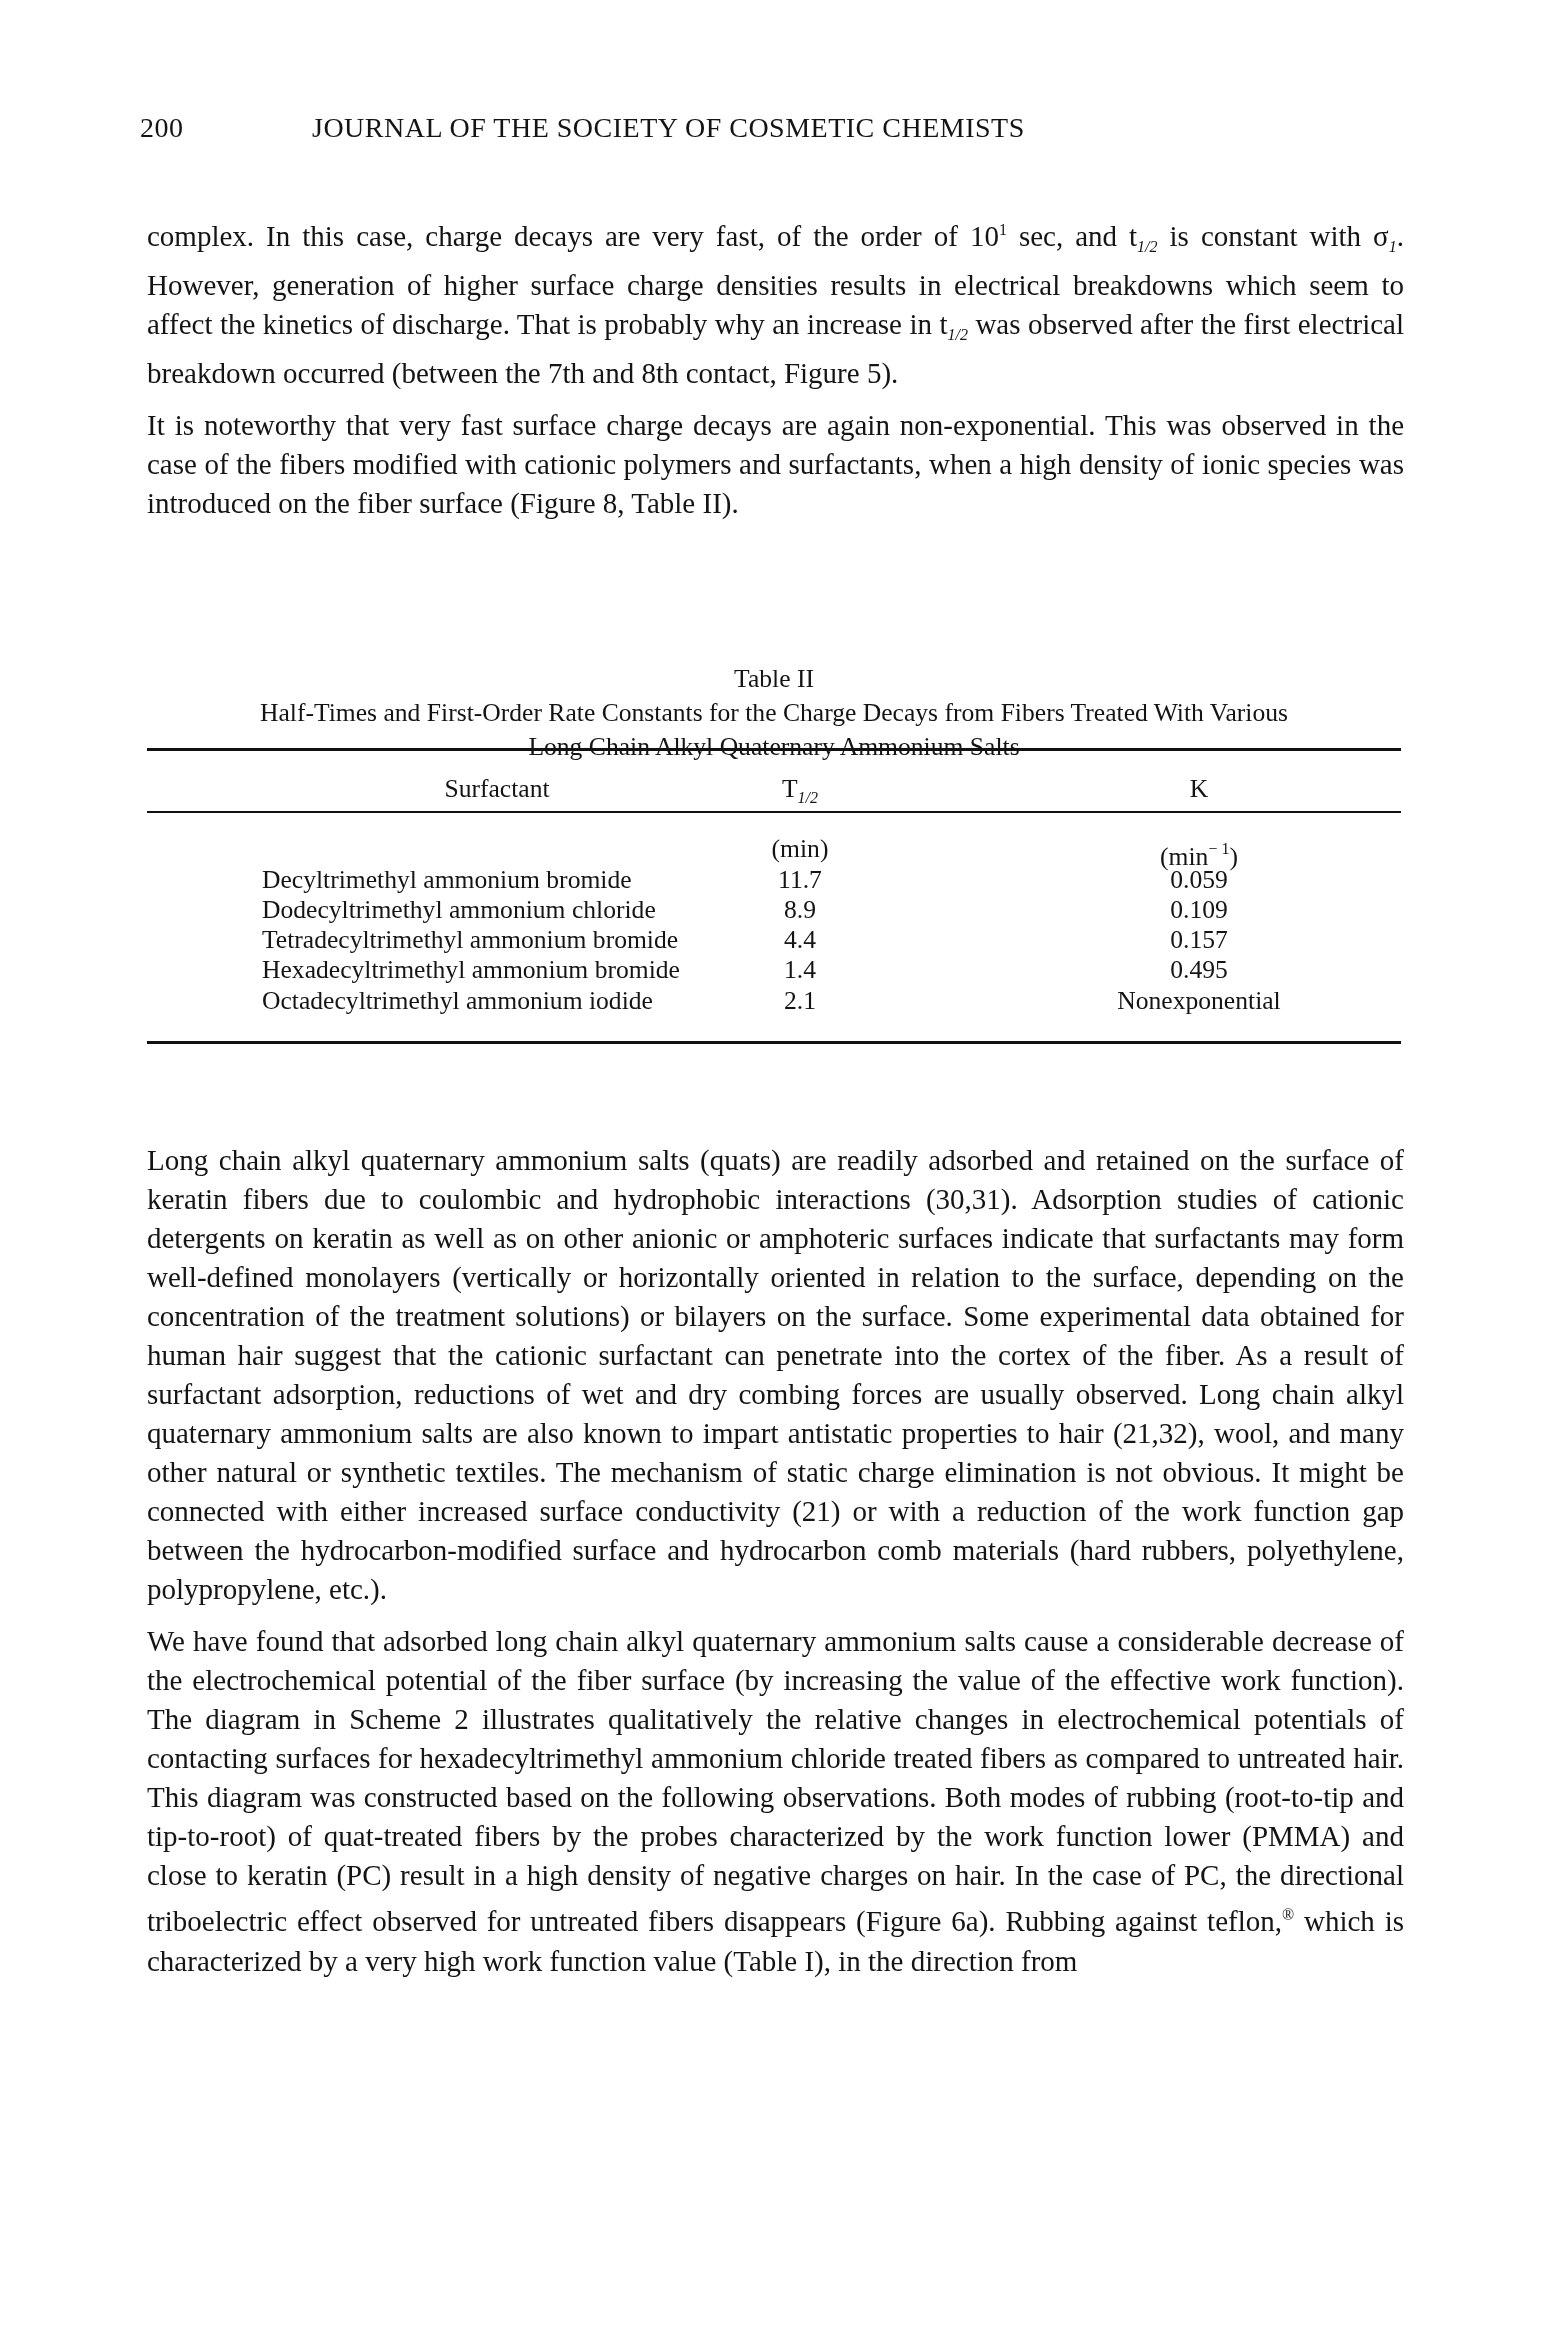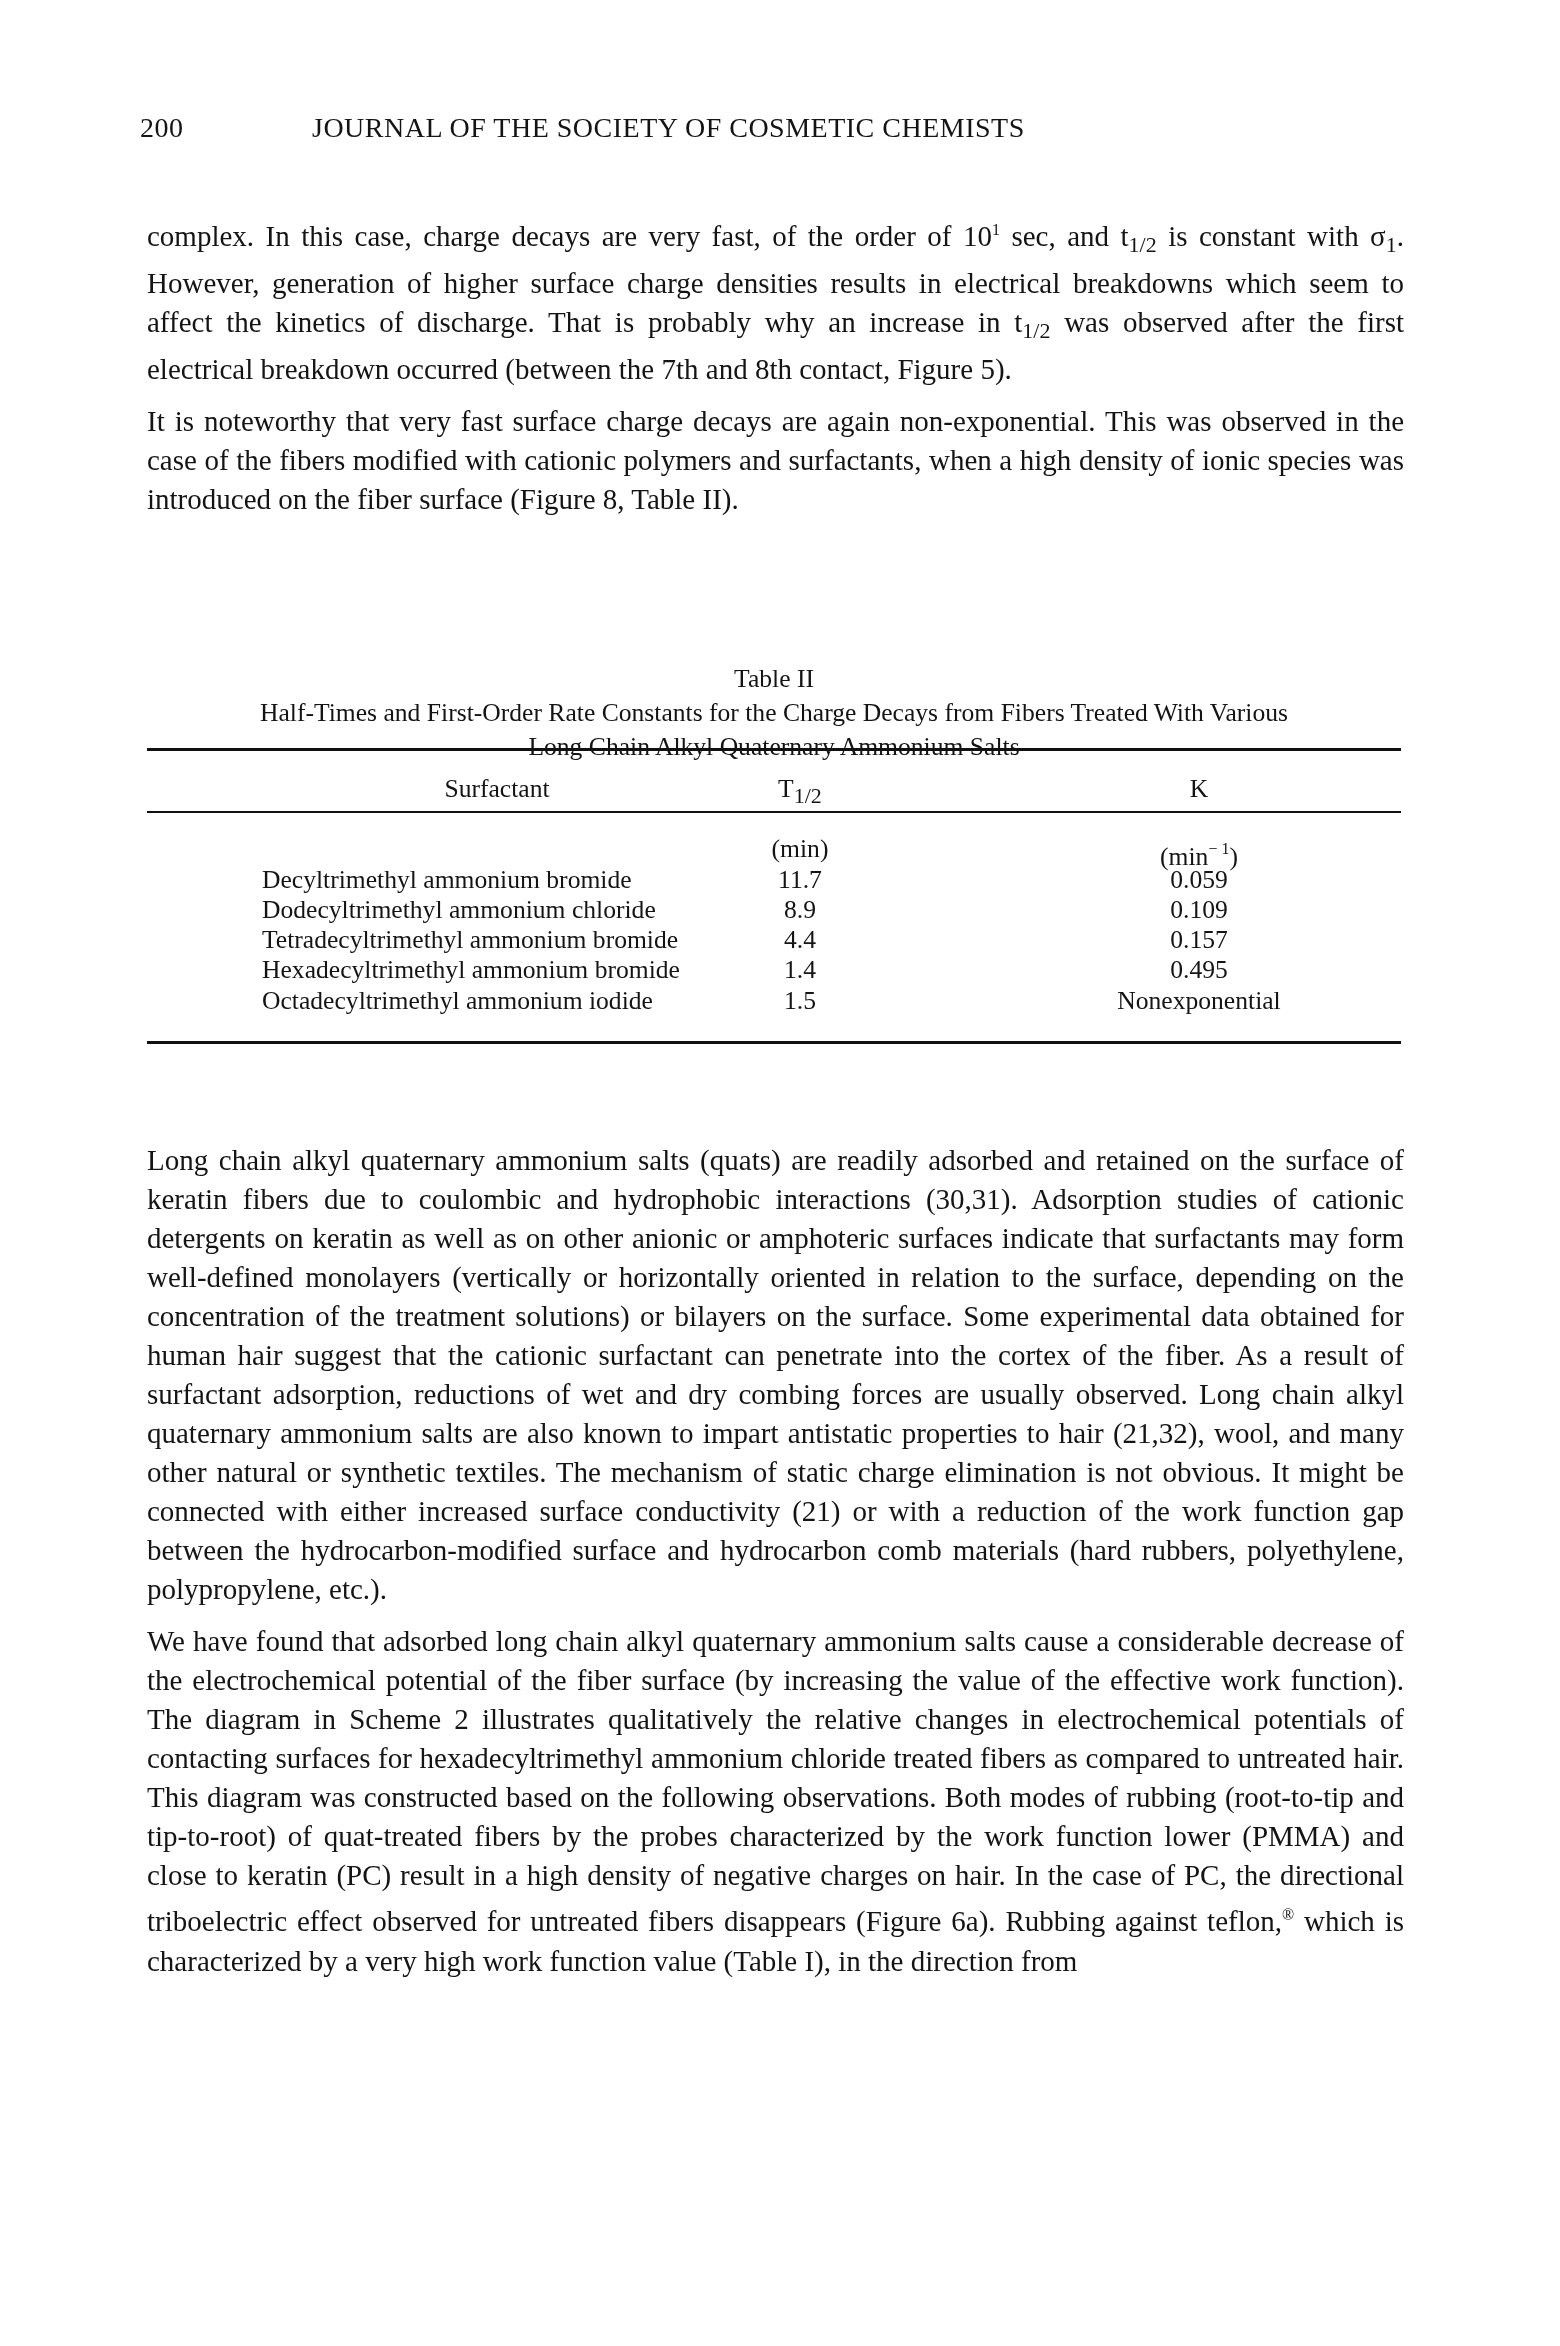--- a/index.html
+++ b/index.html
@@ -12,21 +12,21 @@
     position: absolute; top: 112px; left: 140px; width: 1230px;
     font-size: 28px; letter-spacing: 0.5px; white-space: nowrap;
   }
   .running-head .pno { display: inline-block; width: 172px; }
   .body-text {
     position: absolute; left: 147px; width: 1257px;
     font-size: 29px; line-height: 39px; text-align: justify;
     text-align-last: left;
   }
   .para { margin: 0 0 13.2px 0; }
-  .sub { font-size: 22px; vertical-align: -5.7px; }
+  .sub { font-size: 16px; vertical-align: -5.7px; font-style: italic; }
   .sup { font-size: 16px; vertical-align: 11.4px; }
   .table-block { position: absolute; left: 147px; width: 1254px; top: 662px; }
   .table-title { text-align: center; font-size: 25.6px; line-height: 34px; }
   .table-caption { text-align: center; font-size: 25.6px; line-height: 34px; }
   .rule-thick { position: absolute; left: 0; width: 1254px; height: 2.8px; background: #111; }
   .rule-thin { position: absolute; left: 0; width: 1254px; height: 1.9px; background: #111; }
   .cell { position: absolute; font-size: 25.6px; line-height: 30px; white-space: nowrap; }
   .col-name { left: 115px; }
   .col-t { left: 601px; width: 104px; text-align: center; }
   .col-k { left: 948px; width: 208px; text-align: center; }
@@ -77,21 +77,21 @@
 
     <div class="cell col-name" style="top: 263px;">Tetradecyltrimethyl ammonium bromide</div>
     <div class="cell col-t" style="top: 263px;">4.4</div>
     <div class="cell col-k" style="top: 263px; text-align: center;">0.157</div>
 
     <div class="cell col-name" style="top: 293px;">Hexadecyltrimethyl ammonium bromide</div>
     <div class="cell col-t" style="top: 293px;">1.4</div>
     <div class="cell col-k" style="top: 293px;">0.495</div>
 
     <div class="cell col-name" style="top: 324px;">Octadecyltrimethyl ammonium iodide</div>
-    <div class="cell col-t" style="top: 324px;">1.5</div>
+    <div class="cell col-t" style="top: 324px;">2.1</div>
     <div class="cell col-k" style="top: 324px;">Nonexponential</div>
 
     <div class="rule-thick" style="top: 379px;"></div>
   </div>
 
 
   <div class="body-text" style="top: 1141px;">
     <p class="para">Long chain alkyl quaternary ammonium salts (quats) are readily adsorbed and retained on the surface of keratin fibers due to coulombic and hydrophobic interactions (30,31). Adsorption studies of cationic detergents on keratin as well as on other anionic or amphoteric surfaces indicate that surfactants may form well-defined monolayers (vertically or horizontally oriented in relation to the surface, depending on the concentration of the treatment solutions) or bilayers on the surface. Some experimental data obtained for human hair suggest that the cationic surfactant can penetrate into the cortex of the fiber. As a result of surfactant adsorption, reductions of wet and dry combing forces are usually observed. Long chain alkyl quaternary ammonium salts are also known to impart antistatic properties to hair (21,32), wool, and many other natural or synthetic textiles. The mechanism of static charge elimination is not obvious. It might be connected with either increased surface conductivity (21) or with a reduction of the work function gap between the hydrocarbon-modified surface and hydrocarbon comb materials (hard rubbers, polyethylene, polypropylene, etc.).</p>
     <p class="para">
       <span>We have found that adsorbed long chain alkyl quaternary ammonium salts cause a considerable decrease of the electrochemical potential of the fiber surface (by increasing the value of the effective work function). The diagram in Scheme 2 illustrates qualitatively the relative changes in electrochemical potentials of contacting surfaces for hexadecyltrimethyl ammonium chloride treated fibers as compared to untreated hair. This diagram was constructed based on the following observations. Both modes of rubbing (root-to-tip and tip-to-root) of quat-treated fibers by the probes characterized by the work function lower (PMMA) and close to keratin (PC) result in a high density of negative charges on hair. In the case of PC, the directional triboelectric effect observed for untreated fibers disappears (Figure 6a). Rubbing against teflon,</span><span class="sup">®</span><span> which is characterized by a very high work function value (Table I), in the direction from</span>

